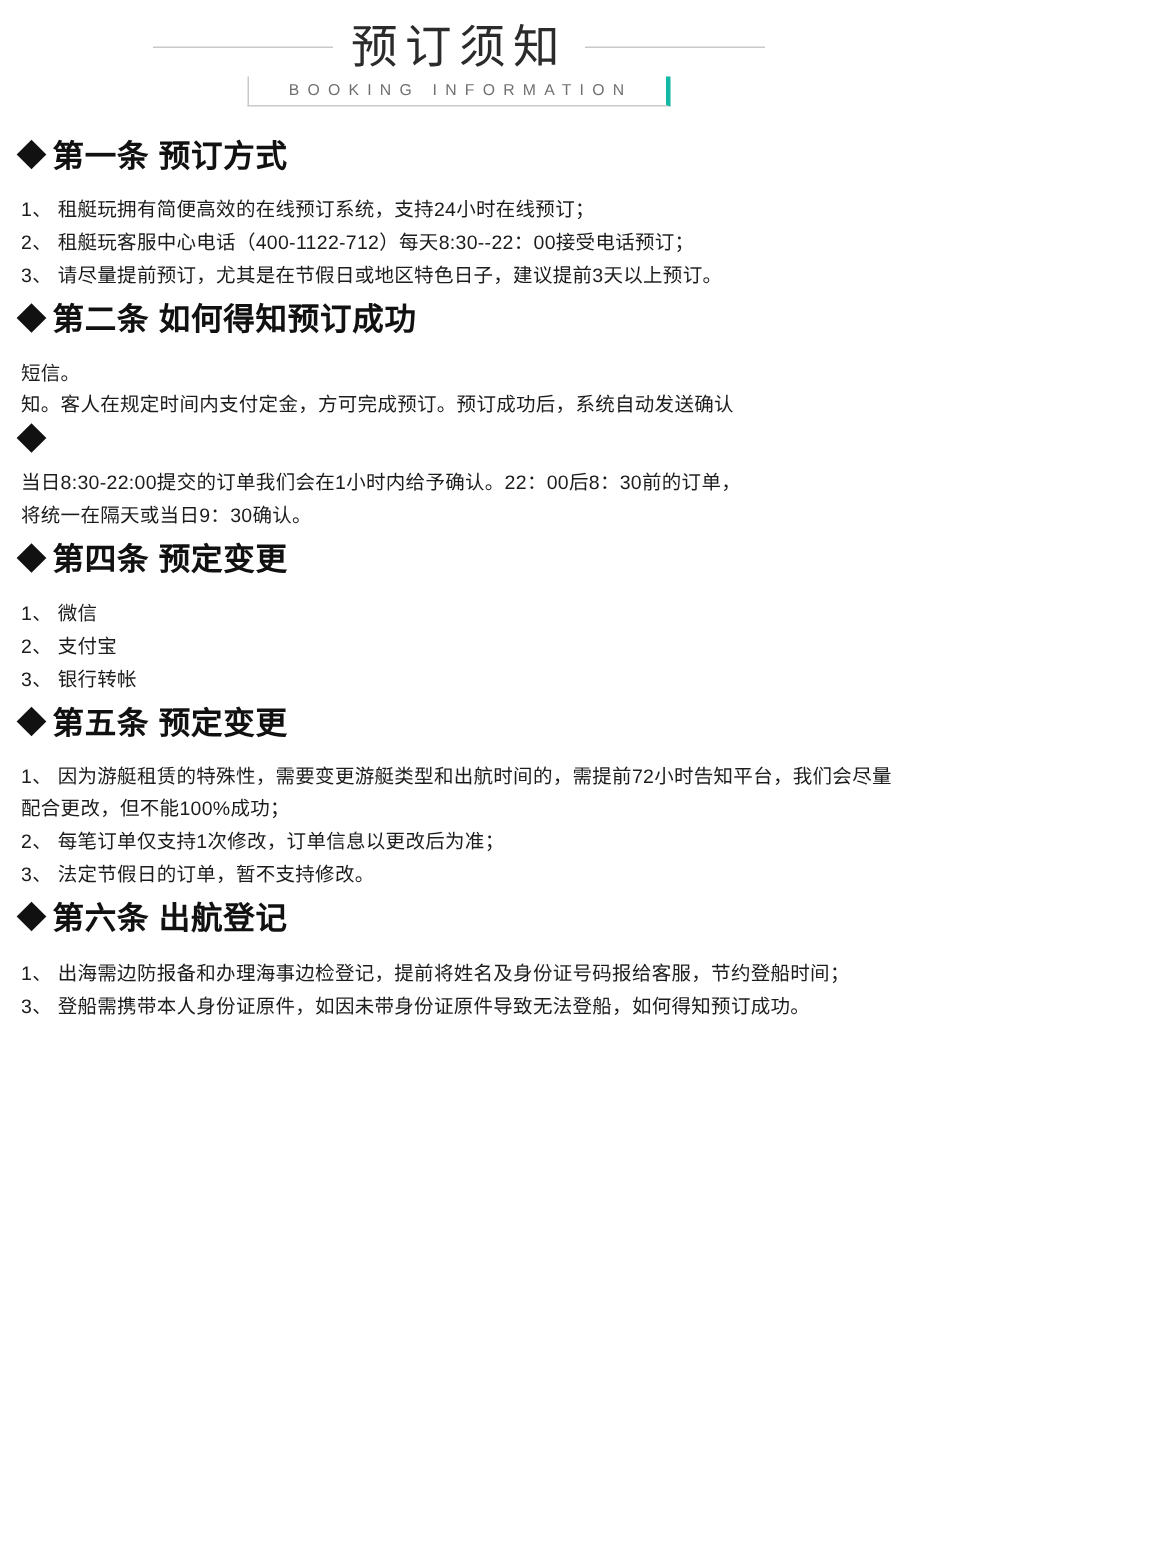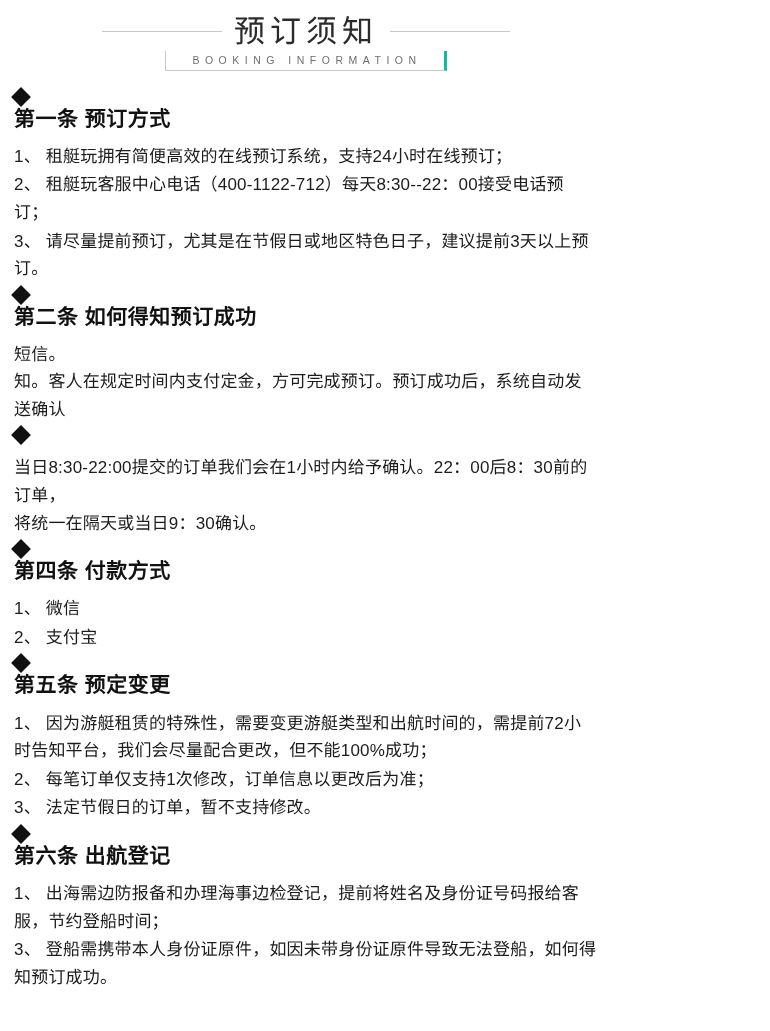--- a/index.html
+++ b/index.html
@@ -80,39 +80,38 @@
     margin-top: 12px;
   }
   .section-head {
     display: flex;
     align-items: baseline;
     font-size: 21px;
     font-weight: bold;
     color: #111111;
     letter-spacing: 0.5px;
     line-height: 1.3;
-    flex-direction: column;
   }
   .diamond-icon {
     display: inline-block;
     width: 14px;
     height: 14px;
     background: #111111;
     transform: rotate(45deg);
     margin-right: 7px;
     position: relative;
     top: -1px;
     flex: 0 0 auto;
   }
   .section-title {
     white-space: nowrap;
   }
   .section-body {
     margin-top: 11px;
-    font-size: 17px;
+    font-size: 13px;
     line-height: 1.62;
     color: #1c1c1c;
     letter-spacing: 0.2px;
   }
   .para {
     margin: 0 0 1px 0;
     text-indent: 0;
   }
   .list {
     margin: 0;
@@ -183,26 +182,27 @@
         <div class="section-body">
           <div class="paragraph-block">
             <p class="para">当日8:30-22:00提交的订单我们会在1小时内给予确认。22：00后8：30前的订单，</p>
             <p class="para">将统一在隔天或当日9：30确认。</p>
           </div>
         </div>
       </div>
       <div class="section">
         <div class="section-head">
           <span class="diamond-icon"></span>
-          <span class="section-title">第四条 付款方式</span>
+          <span class="section-title">第四条 预定变更</span>
         </div>
         <div class="section-body">
           <ul class="list">
             <li><span class="num">1、 </span><span>微信</span></li>
             <li><span class="num">2、 </span><span>支付宝</span></li>
+            <li><span class="num">3、 </span><span>银行转帐</span></li>
           </ul>
         </div>
       </div>
       <div class="section">
         <div class="section-head">
           <span class="diamond-icon"></span>
           <span class="section-title">第五条 预定变更</span>
         </div>
         <div class="section-body">
           <ul class="list">

